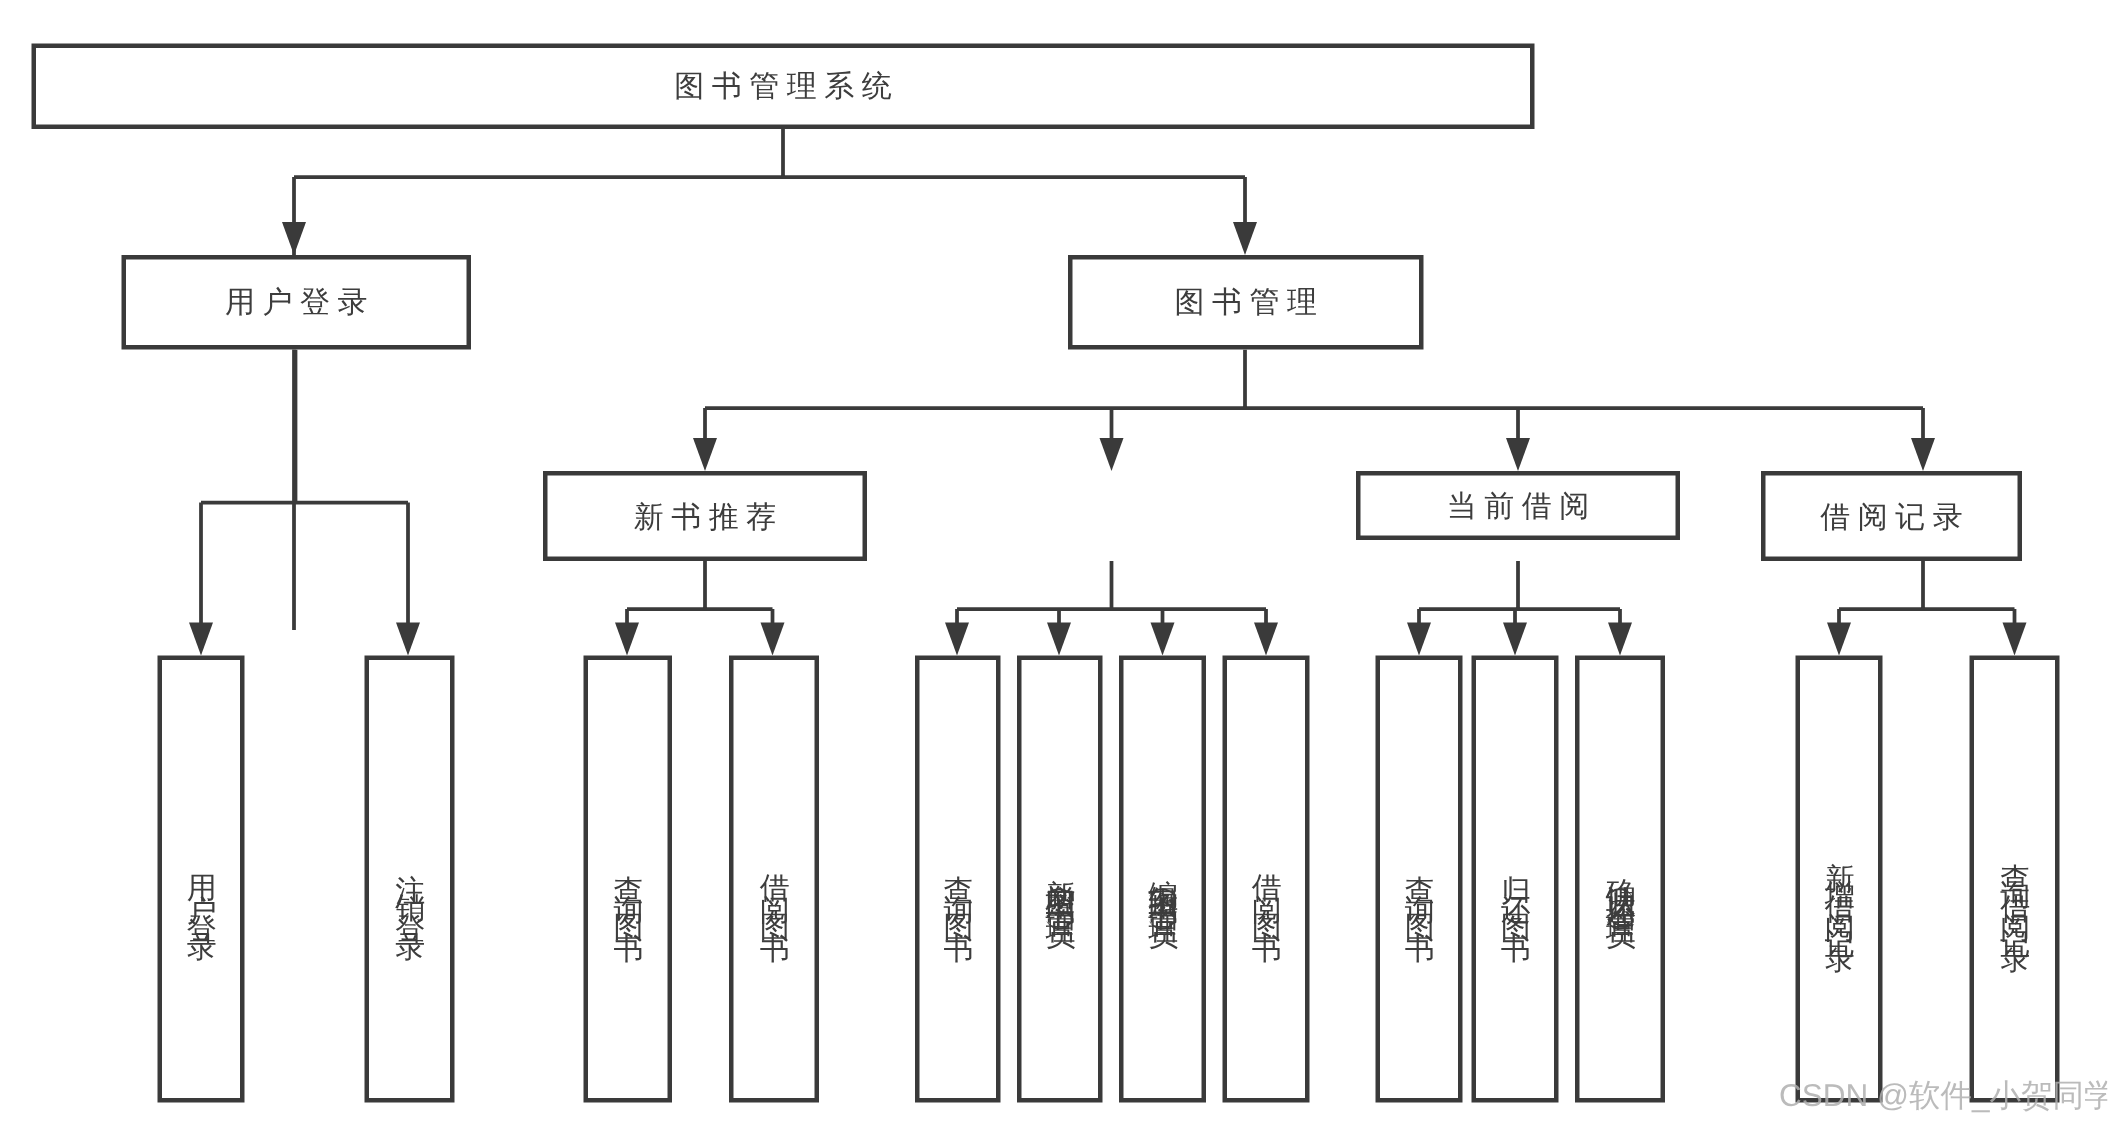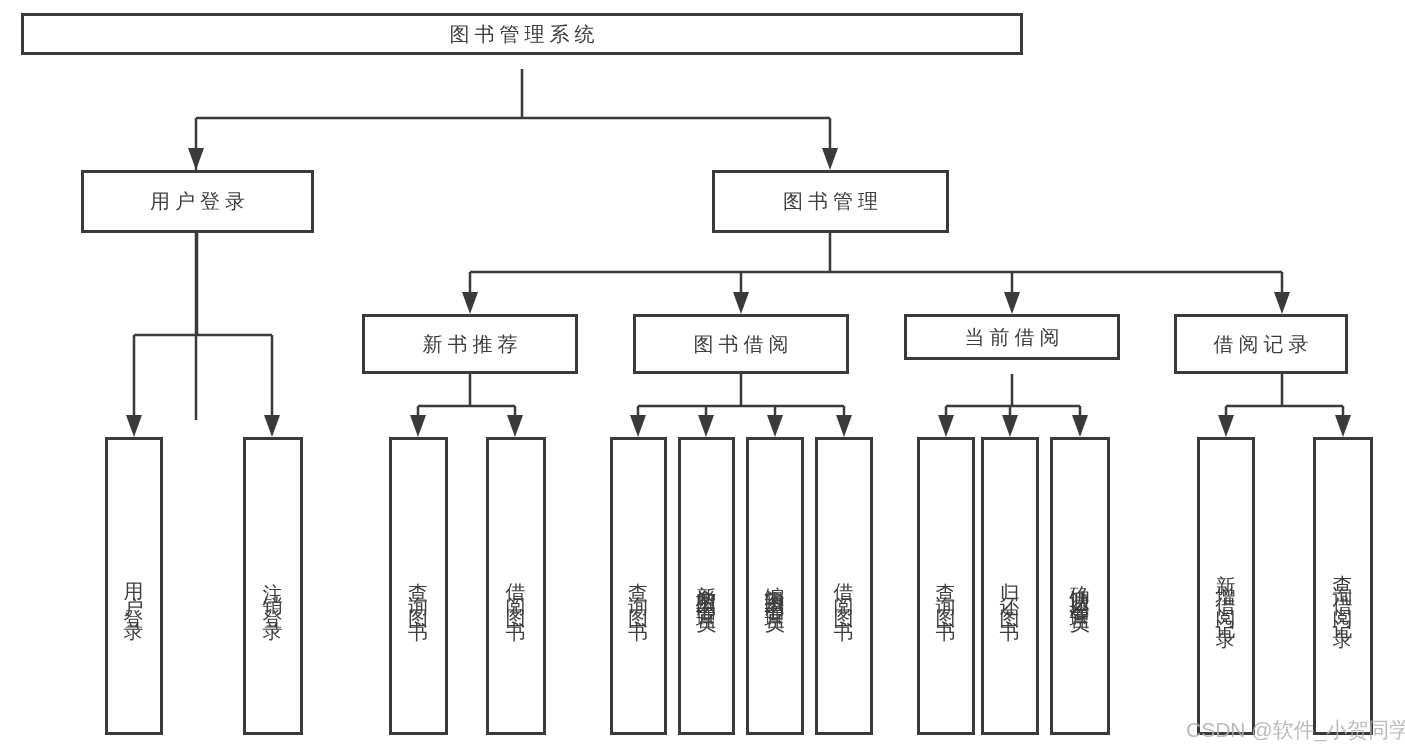--- a/index.html
+++ b/index.html
@@ -86,36 +86,33 @@
       <polygon points="767,415 783,415 775,437"></polygon>
       <polygon points="836,415 852,415 844,437"></polygon>
       <polygon points="938,415 954,415 946,437"></polygon>
       <polygon points="1002,415 1018,415 1010,437"></polygon>
       <polygon points="1072,415 1088,415 1080,437"></polygon>
       <polygon points="1218,415 1234,415 1226,437"></polygon>
       <polygon points="1335,415 1351,415 1343,437"></polygon>
     </g>
   </svg>
 
-  <div class="box hbox" style="left:21px; top:13px; width:1002px; height:42px;">
+  <div class="box hbox" style="left:21px; top:29px; width:1002px; height:57px;">
     <span>图书管理系统</span>
   </div>
 
   <div class="box hbox" style="left:81px; top:170px; width:233px; height:63px;">
     <span>用户登录</span>
   </div>
   <div class="box hbox" style="left:362px; top:314px; width:216px; height:60px;">
     <span>新书推荐</span>
   </div>
 
   <div class="box hbox" style="left:712px; top:170px; width:237px; height:63px;">
     <span>图书管理</span>
-  </div>
-  <div class="box hbox" style="left:633px; top:314px; width:216px; height:60px;">
-    <span>图书借阅</span>
   </div>
   <div class="box hbox" style="left:904px; top:314px; width:216px; height:46px;">
     <span>当前借阅</span>
   </div>
   <div class="box hbox" style="left:1174px; top:314px; width:174px; height:60px;">
     <span>借阅记录</span>
   </div>
 
   <div class="box vbox ls4" style="left:105px; width:58px;">
     <span>用户登录</span>

